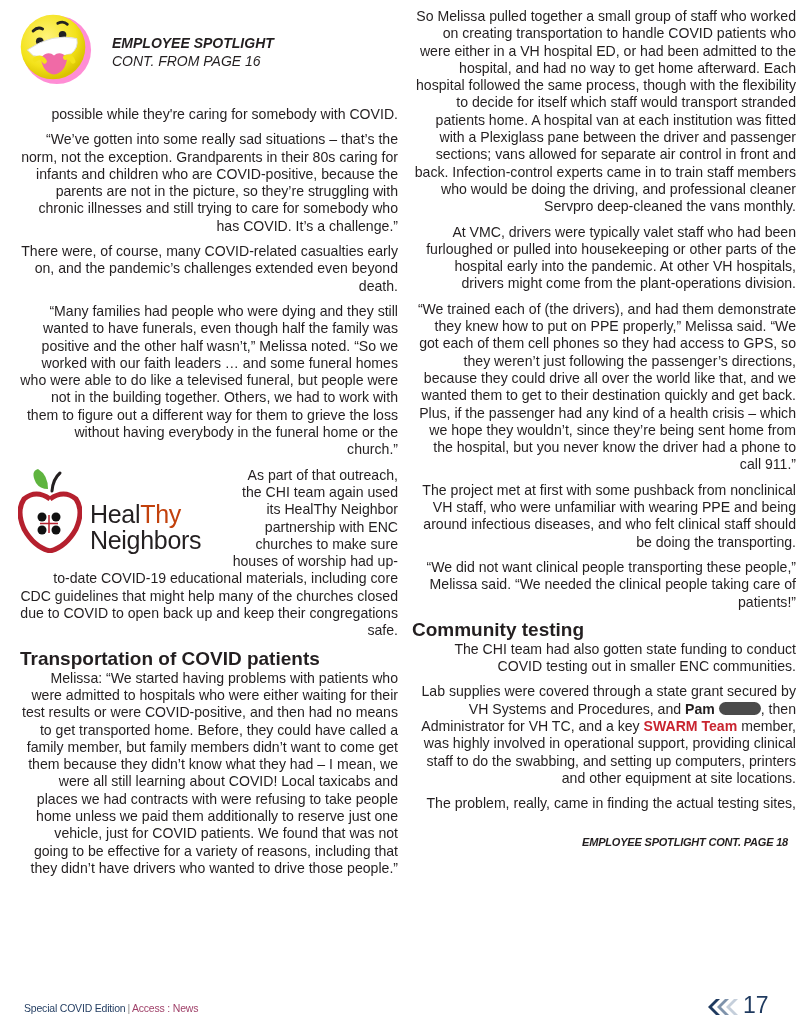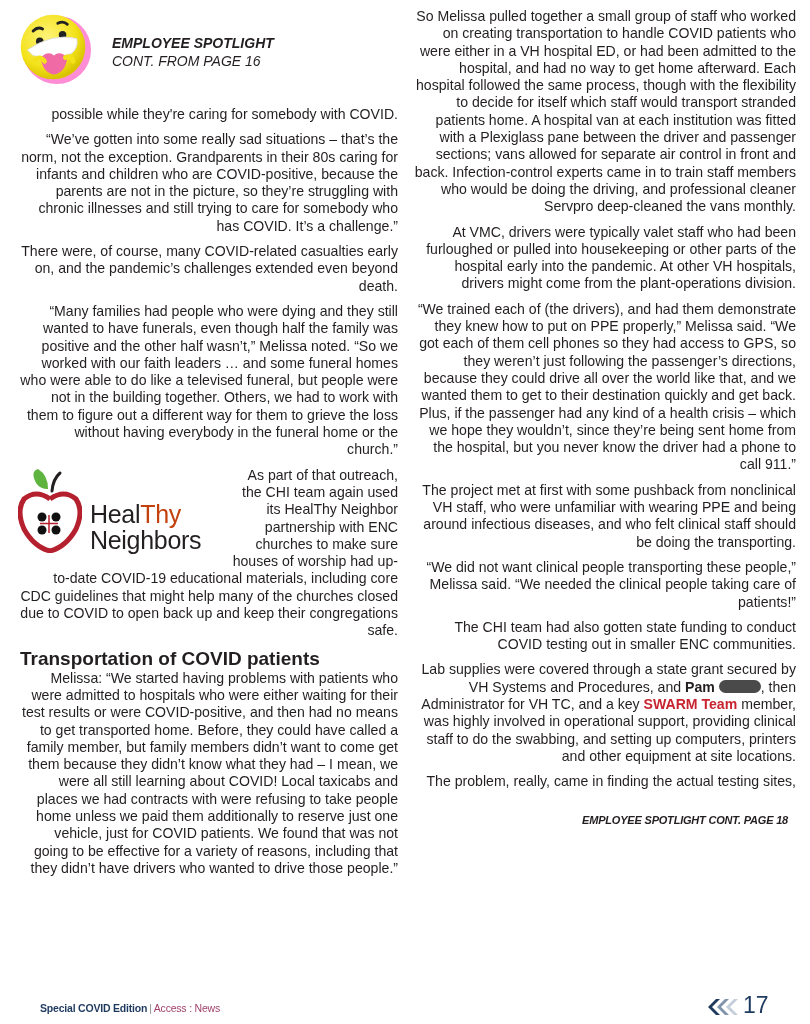--- a/index.html
+++ b/index.html
@@ -125,21 +125,21 @@
 
     
     .footer-left {
       position: absolute;
       left: 24px;
       top: 1002px;
       font-size: 10.5px;
       color: #1f3a5f;
       letter-spacing: -0.2px;
     }
-    .footer-left .edition { font-weight: bold; color: #1f3a5f; margin-left: 16px; }
+    .footer-left .edition { font-weight: normal; color: #1f3a5f; }
     .footer-left .sep { color: #8a8a8a; margin: 0 2px; }
     .footer-left .access { color: #a0426a; }
     .footer-right {
       position: absolute;
       left: 706px;
       top: 993px;
       display: flex;
       align-items: flex-end;
     }
     .chevrons { width: 34px; height: 20px; }
@@ -208,20 +208,21 @@
     <p>Melissa: “We started having problems with patients who were admitted to hospitals who were either waiting for their test results or were COVID-positive, and then had no means to get transported home. Before, they could have called a family member, but family members didn’t want to come get them because they didn’t know what they had – I mean, we were all still learning about COVID! Local taxicabs and places we had contracts with were refusing to take people home unless we paid them additionally to reserve just one vehicle, just for COVID patients. We found that was not going to be effective for a variety of reasons, including that they didn’t have drivers who wanted to drive those people.”</p>
   </div>
 
   <div class="col col-right">
     <p>So Melissa pulled together a small group of staff who worked on creating transportation to handle COVID patients who were either in a VH hospital ED, or had been admitted to the hospital, and had no way to get home afterward. Each hospital followed the same process, though with the flexibility to decide for itself which staff would transport stranded patients home. A hospital van at each institution was fitted with a Plexiglass pane between the driver and passenger sections; vans allowed for separate air control in front and back. Infection-control experts came in to train staff members who would be doing the driving, and professional cleaner Servpro deep-cleaned the vans monthly.</p>
     <p>At VMC, drivers were typically valet staff who had been furloughed or pulled into housekeeping or other parts of the hospital early into the pandemic. At other VH hospitals, drivers might come from the plant-operations division.</p>
     <p>“We trained each of (the drivers), and had them demonstrate they knew how to put on PPE properly,” Melissa said. “We got each of them cell phones so they had access to GPS, so they weren’t just following the passenger’s directions, because they could drive all over the world like that, and we wanted them to get to their destination quickly and get back. Plus, if the passenger had any kind of a health crisis – which we hope they wouldn’t, since they’re being sent home from the hospital, but you never know the driver had a phone to call 911.”</p>
     <p>The project met at first with some pushback from nonclinical VH staff, who were unfamiliar with wearing PPE and being around infectious diseases, and who felt clinical staff should be doing the transporting.</p>
     <p>“We did not want clinical people transporting these people,” Melissa said. “We needed the clinical people taking care of patients!”</p>
 
+    <h2 class="section section-gap-right">Community testing</h2>
     <p class="after-head">The CHI team had also gotten state funding to conduct COVID testing out in smaller ENC communities.</p>
     <p>
       <span>Lab supplies were covered through a state grant secured by VH Systems and Procedures, and </span><span class="bold">Pam</span>
       <span class="redacted"></span><span>, then Administrator for VH TC, and a key </span><span class="swarm">SWARM Team</span><span> member, was highly involved in operational support, providing clinical staff to do the swabbing, and setting up computers, printers and other equipment at site locations.</span>
     </p>
     <p>The problem, really, came in finding the actual testing sites,</p>
     <div class="continue-note">EMPLOYEE SPOTLIGHT CONT.  PAGE 18</div>
   </div>
 
   <div class="footer-left">

